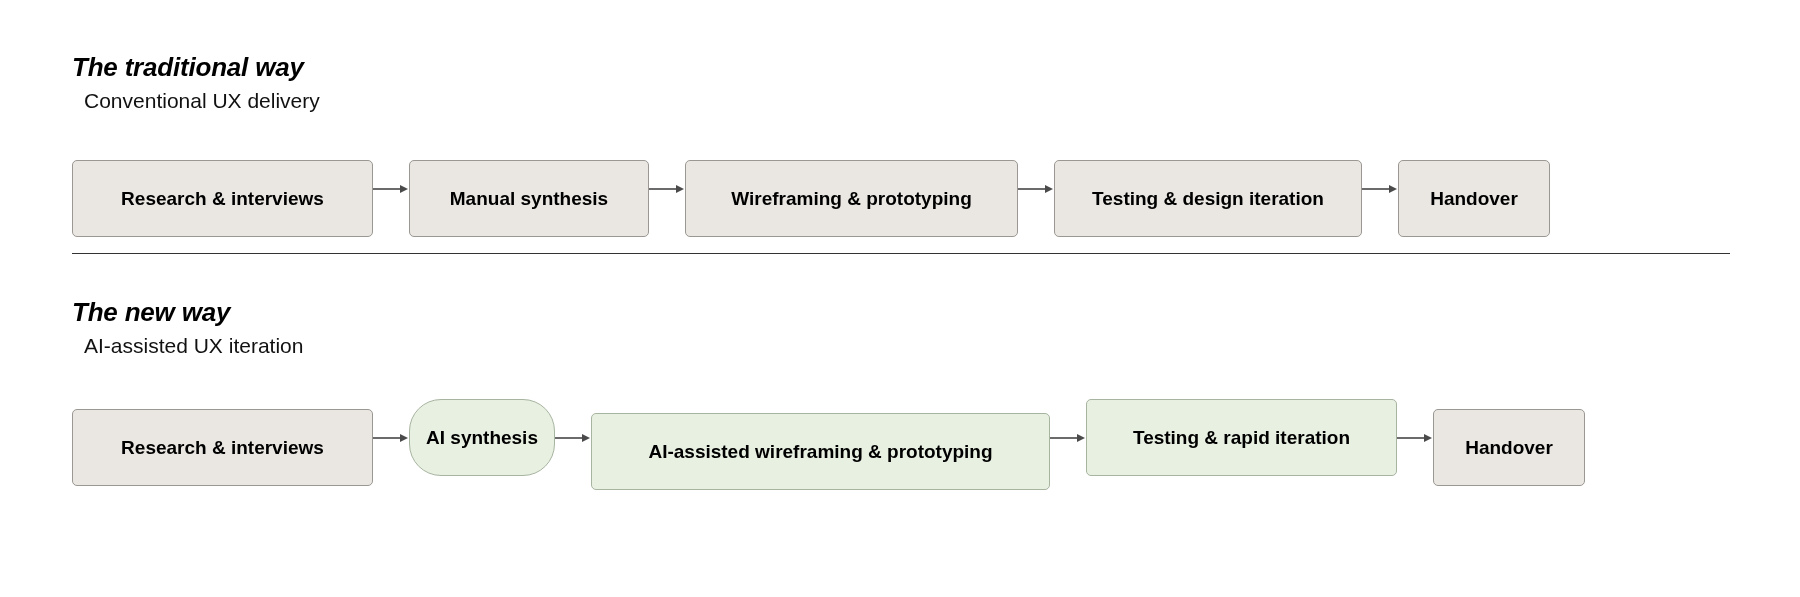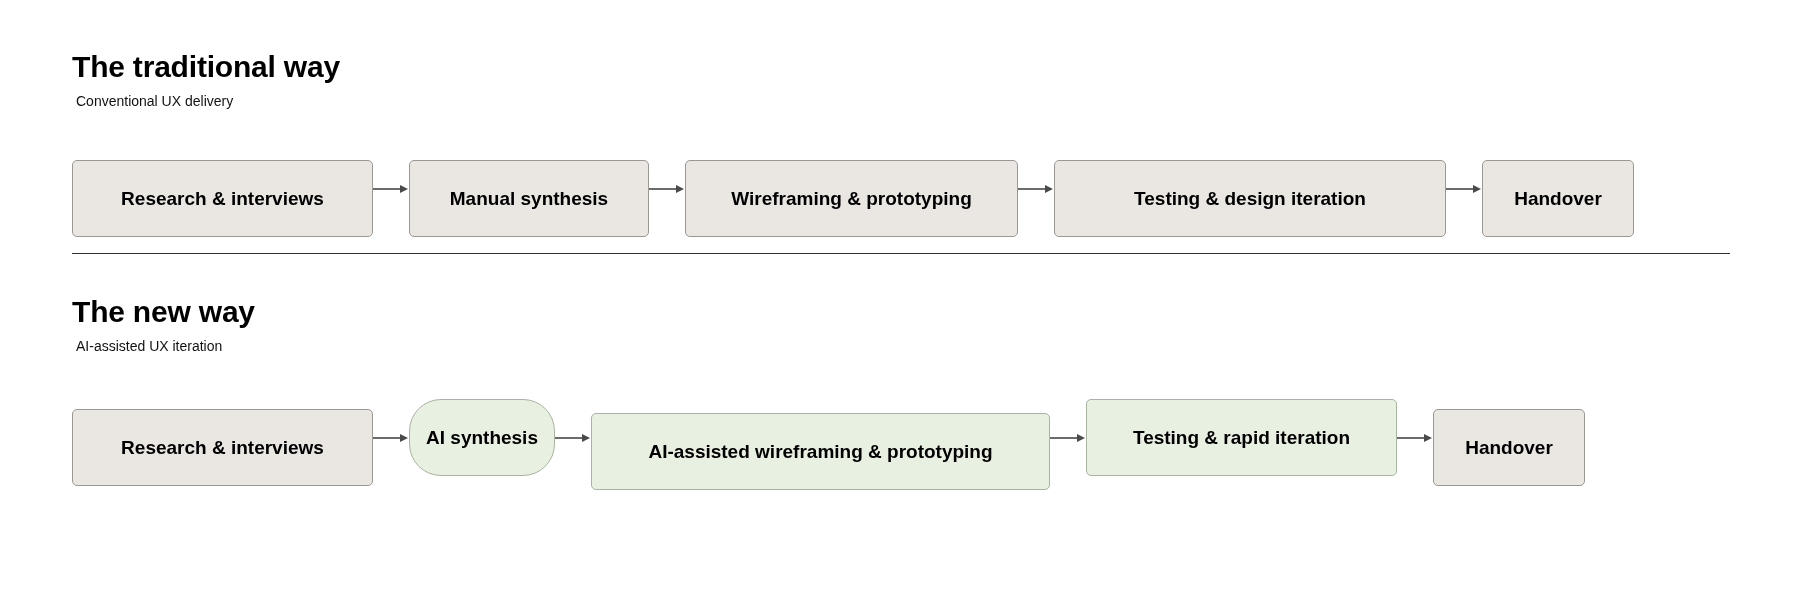--- a/index.html
+++ b/index.html
@@ -25,32 +25,33 @@
     position: absolute;
     left: 0;
     width: 1800px;
   }
   #section-traditional { top: 52px; }
   #section-new         { top: 297px; }
 
   .section-inner { padding-left: 72px; }
 
   .section-title {
-    font-size: 30px;
+    font-size: 26px;
     font-weight: bold;
     line-height: 30px;
     letter-spacing: -0.2px;
     margin: 0;
     color: #000000;
+    font-style: italic;
   }
   .section-subtitle {
-    font-size: 14px;
+    font-size: 21px;
     font-weight: normal;
     line-height: 26px;
-    margin: 6px 0 0 4px;
+    margin: 6px 0 0 12px;
     color: #111111;
   }
 
   .divider {
     position: absolute;
     left: 72px;
     top: 253px;
     width: 1658px;
     height: 0;
     border-top: 1.5px solid #333333;
@@ -119,21 +120,21 @@
             <line x1="0" y1="6" x2="27" y2="6"></line>
             <polygon points="27,2 35,6 27,10"></polygon>
           </svg>
           <div class="node beige" style="width: 333px; justify-content: center;">
             <span>Wireframing &amp; prototyping</span>
           </div>
           <svg class="connector" viewBox="0 0 36 12">
             <line x1="0" y1="6" x2="27" y2="6"></line>
             <polygon points="27,2 35,6 27,10"></polygon>
           </svg>
-          <div class="node beige" style="width: 392px;">
+          <div class="node beige" style="width: 308px;">
             <span>Testing &amp; design iteration</span>
           </div>
           <svg class="connector" viewBox="0 0 36 12">
             <line x1="0" y1="6" x2="27" y2="6"></line>
             <polygon points="27,2 35,6 27,10"></polygon>
           </svg>
           <div class="node beige" style="width: 152px;">
             <span>Handover</span>
           </div>
         </div>

